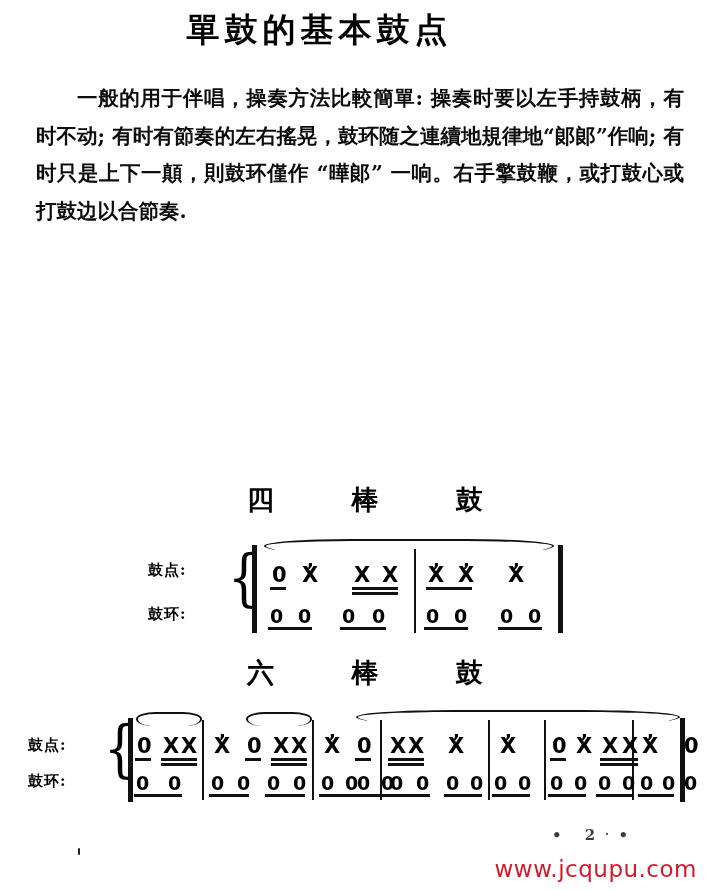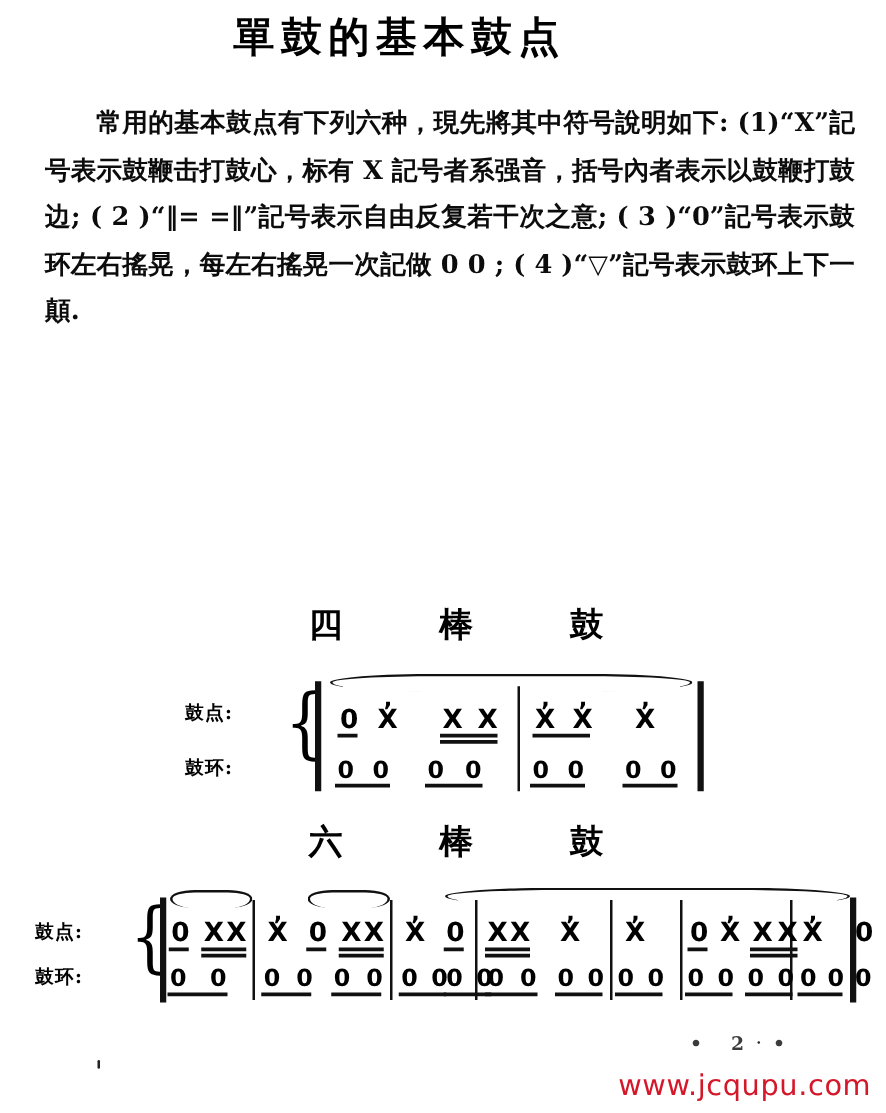--- a/index.html
+++ b/index.html
@@ -163,21 +163,21 @@
     background: #222;
     border-radius: 50%;
   }
 </style>
 </head>
 <body>
 
 <div class="doc-title">單鼓的基本鼓点</div>
 
 <div class="body-text">
-  <p>常用的基本鼓点有下列六种，現先將其中符号說明如下: (1)“X”記号表示鼓鞭击打鼓心，标有 X 記号者系强音，括号內者表示以鼓鞭打鼓边; ( 2 )“‖=   =‖”記号表示自由反复若干次之意; ( 3 )“0”記号表示鼓环左右搖晃，每左右搖晃一次記做 0 0 ; ( 4 )“▽”記号表示鼓环上下一顛.</p>
+  <p>一般的用于伴唱，操奏方法比較簡單: 操奏时要以左手持鼓柄，有时不动; 有时有節奏的左右搖晃，鼓环随之連續地規律地“郞郞”作响; 有时只是上下一顛，則鼓环僅作 “曄郞” 一响。右手擎鼓鞭，或打鼓心或打鼓边以合節奏.</p>
 </div>
 
 <div class="section-heading" style="top:482px; left:247px;">四 棒 鼓</div>
 
 <div class="stave" id="stave-1" style="top:535px; left:148px; width:430px; height:105px;">
 
   <div class="row-labels">
     <div class="lbl" style="top:26px; left:0;">鼓点:</div>
     <div class="lbl" style="top:70px; left:0;">鼓环:</div>
   </div>

